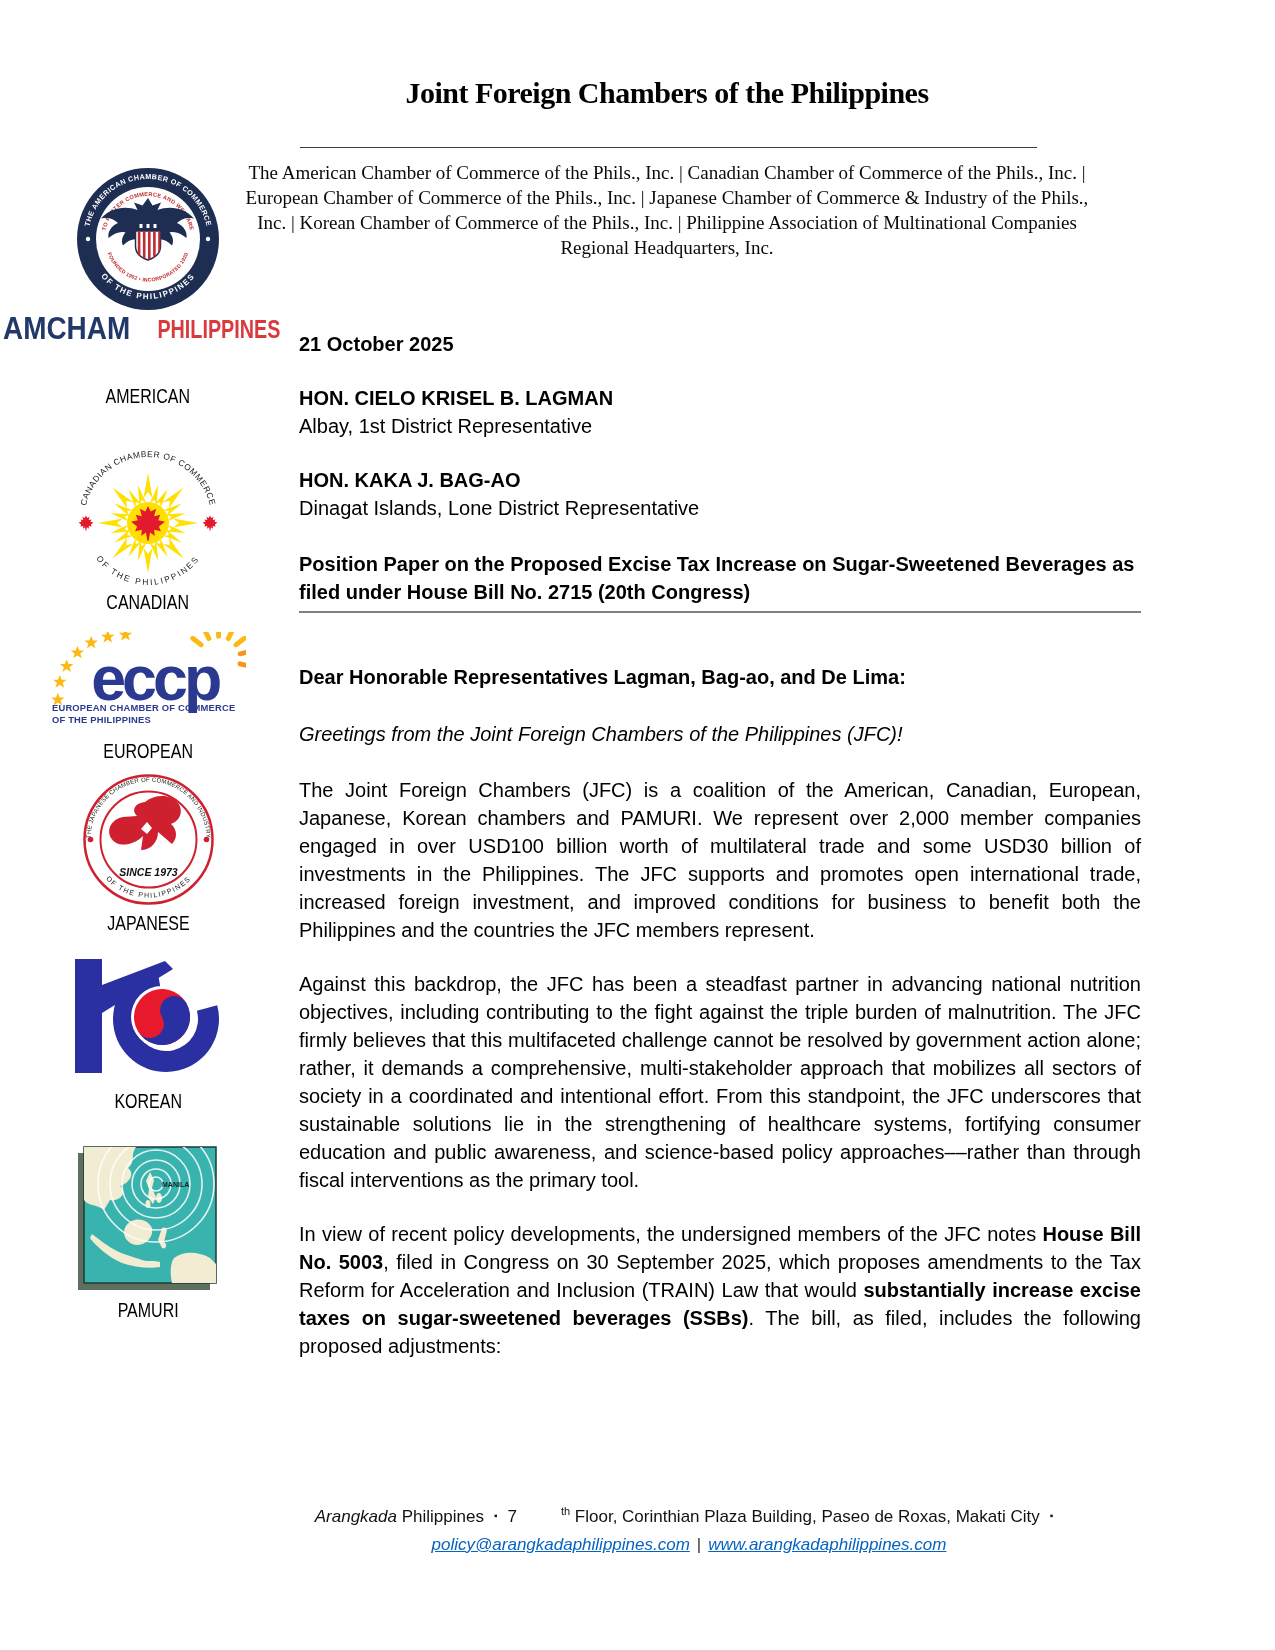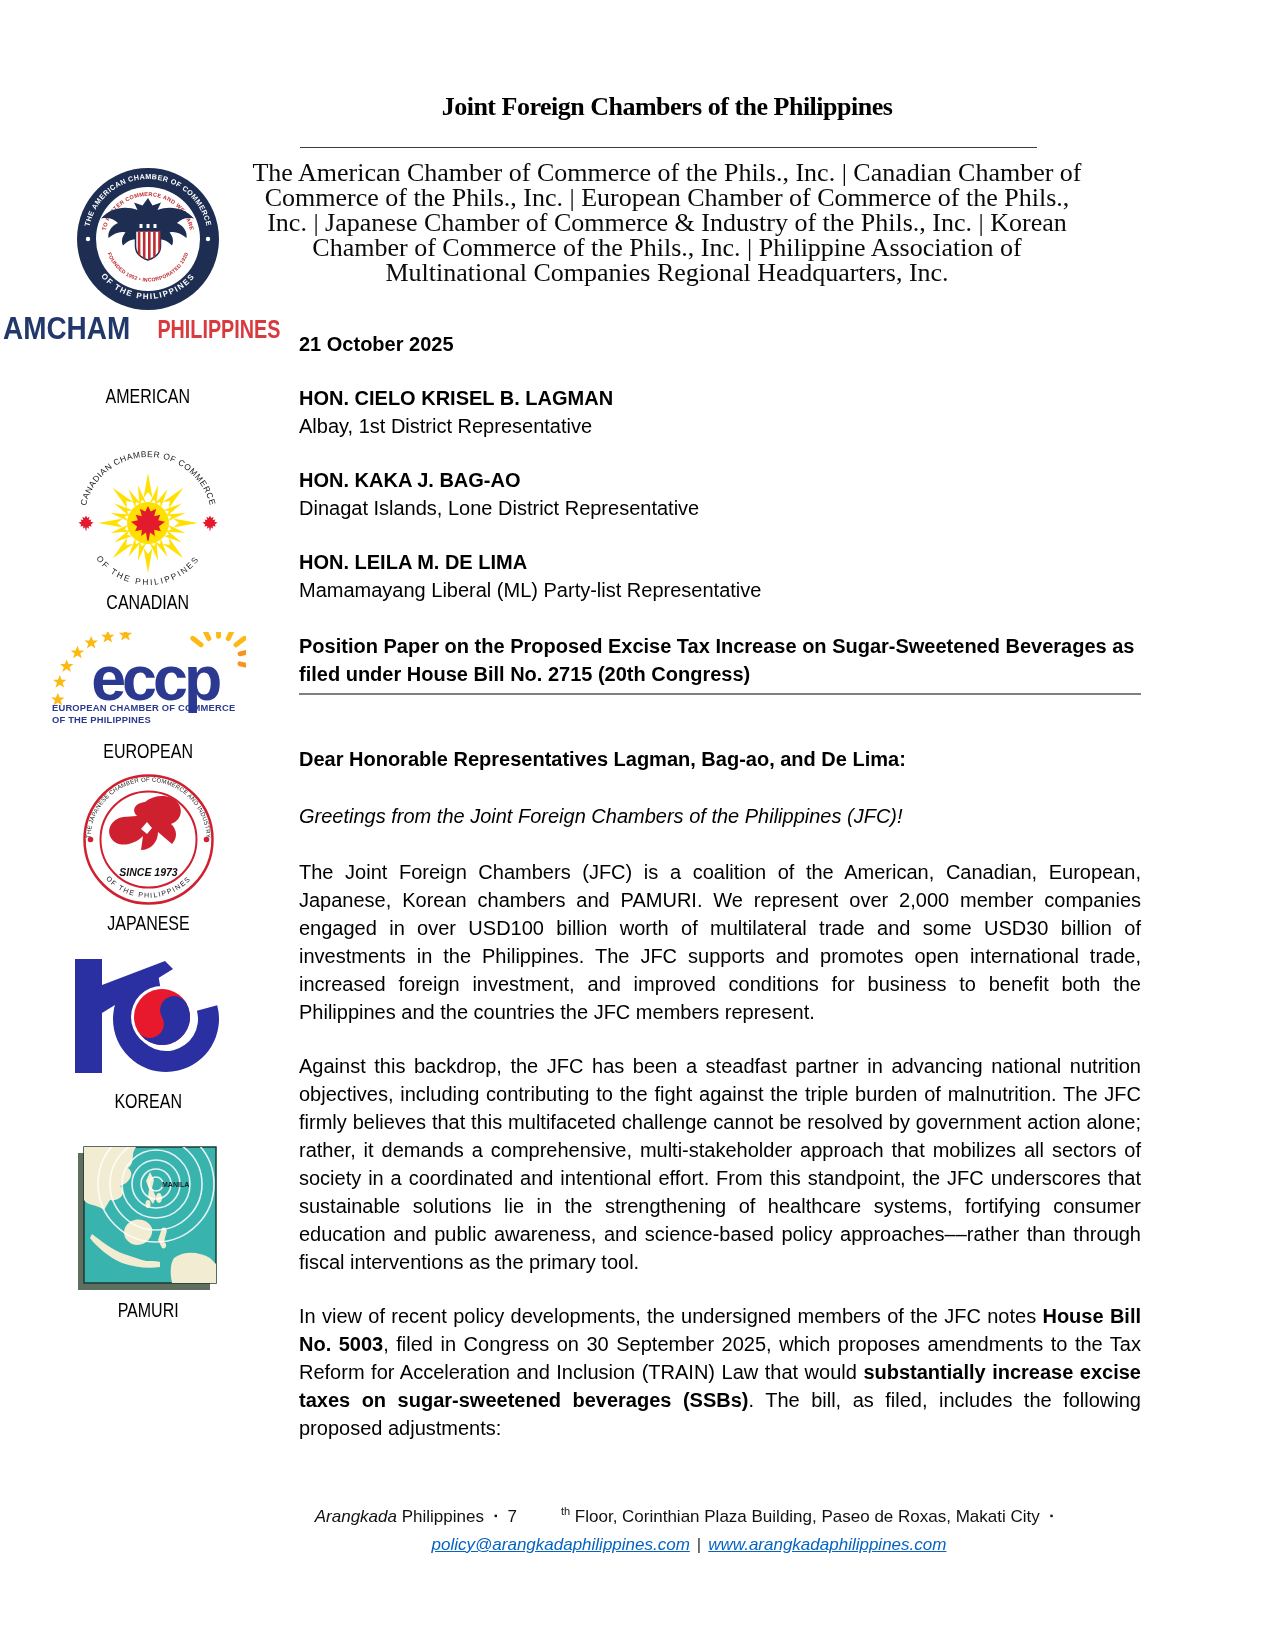--- a/index.html
+++ b/index.html
@@ -1,24 +1,24 @@
 <!DOCTYPE html>
 <html><head>
 <meta charset="utf-8">
 <style>
   html,body{margin:0;padding:0;background:#e8e8e8;}
   .page{position:relative;width:1275px;height:1650px;background:#ffffff;margin:0 auto;
         font-family:"Liberation Sans",sans-serif;color:#000;overflow:hidden;}
 
   
-  .doc-title{position:absolute;top:92px;left:187px;width:960px;text-align:center;
-             font-family:"Liberation Serif",serif;font-size:26px;font-weight:600;letter-spacing:-0.5px;}
+  .doc-title{position:absolute;top:76px;left:187px;width:960px;text-align:center;
+             font-family:"Liberation Serif",serif;font-size:30px;font-weight:600;letter-spacing:-0.5px;}
   .title-rule{position:absolute;top:147px;left:300px;width:737px;border-top:1.6px solid #3c3c3c;}
   .chambers{position:absolute;top:160px;left:244px;width:846px;text-align:center;
-            font-family:"Liberation Serif",serif;font-size:26px;line-height:25px;color:#0a0a0a;}
+            font-family:"Liberation Serif",serif;font-size:19px;line-height:25px;color:#0a0a0a;}
 
   
   .sidebar{position:absolute;left:50px;top:0;width:196px;height:1650px;}
   .logo-block{position:absolute;left:0;width:100%;display:flex;justify-content:center;}
   .logo-label{font-size:20px;color:#000;transform:scaleX(.8);transform-origin:center;white-space:nowrap;}
   .amcham-seal{top:165px;}
   .amcham-word{top:314px;flex-direction:row;align-items:center;}
   .amcham-line1{font-size:31px;font-weight:bold;color:#22386b;letter-spacing:0;transform:scaleX(.9);transform-origin:center;line-height:30px;}
   .amcham-rule{width:142px;border-top:2.5px solid #22386b;margin:2px 0 3px;}
   .amcham-line2{font-size:26px;font-weight:bold;color:#d93a3e;transform:scaleX(.76);transform-origin:center;line-height:25px;}
@@ -276,24 +276,20 @@
     <div class="date">21 October 2025</div>
 
     <div class="recipient">
       <div class="r-name">HON. CIELO KRISEL B. LAGMAN</div>
       <div class="r-title">Albay, 1st District Representative</div>
     </div>
     <div class="recipient">
       <div class="r-name">HON. KAKA J. BAG-AO</div>
       <div class="r-title">Dinagat Islands, Lone District Representative</div>
     </div>
-    <div class="recipient">
-      <div class="r-name">HON. LEILA M. DE LIMA</div>
-      <div class="r-title">Mamamayang Liberal (ML) Party-list Representative</div>
-    </div>
 
     <div class="subject">
       <span>Position Paper on the Proposed Excise Tax Increase on Sugar-Sweetened Beverages as</span>
       <span>filed under House Bill No. 2715 (20th Congress)</span>
     </div>
     <hr class="subject-rule">
 
     <div class="salutation">Dear Honorable Representatives Lagman, Bag-ao, and De Lima:</div>
     <div class="greeting">Greetings from the Joint Foreign Chambers of the Philippines (JFC)!</div>
 

